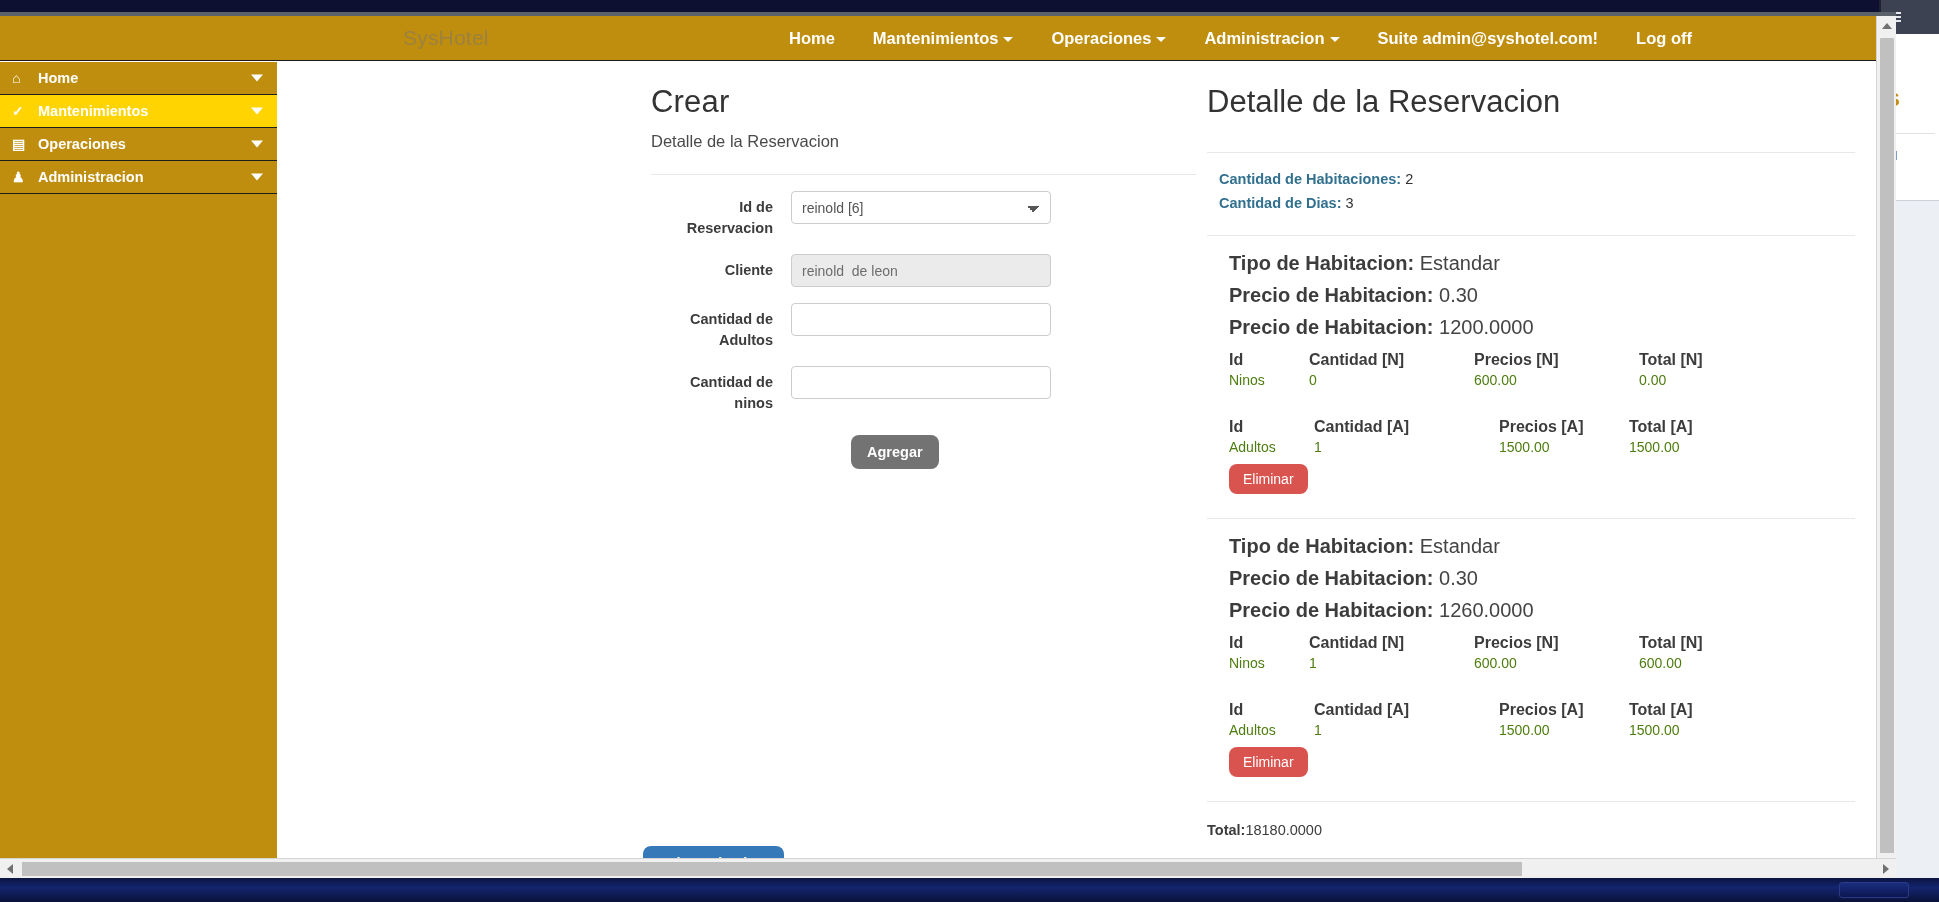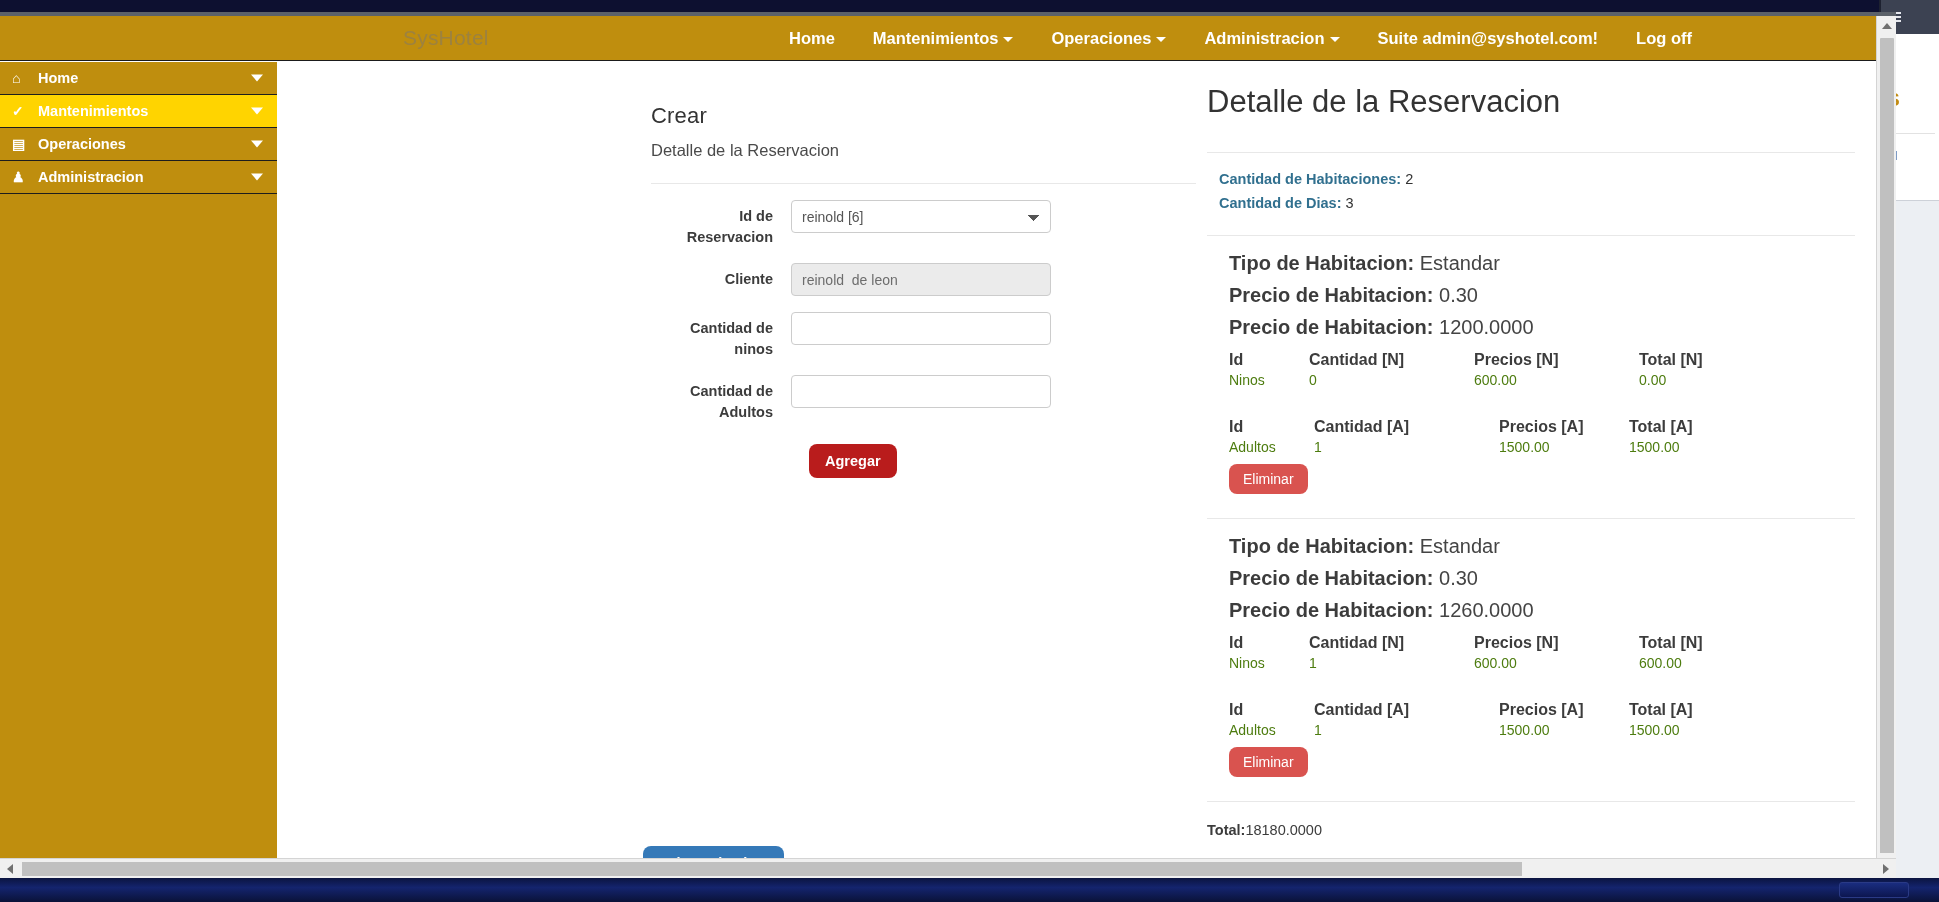--- a/index.html
+++ b/index.html
@@ -112,21 +112,21 @@
     width: 1599px; height: 828px;
     background: #ffffff;
     overflow: hidden;
   }
   #content-inner { position: relative; width: 1599px; height: 828px; }
 
   
   #form-col {
     position: absolute; left: 374px; top: 22px; width: 545px;
   }
-  #crear-title { font-size: 22px; color: #333; font-weight: normal; letter-spacing: .2px; margin-top: 19px; }
+  #crear-title { font-size: 31px; color: #333; font-weight: normal; letter-spacing: .2px; }
   #crear-sub { font-size: 16.5px; color: #4a4a4a; margin-top: 12px; }
   #form-hr { border-top: 1px solid #e8e8e8; margin: 23px 0 0 0; }
 
   .frow { display: flex; align-items: flex-start; margin-top: 16px; }
   .flabel {
     width: 140px; text-align: right; padding-right: 18px; padding-top: 6px;
     font-size: 14.5px; font-weight: bold; color: #3c3c3c; line-height: 1.42;
   }
   .fctl { width: 260px; }
   select.fld, input.fld {
@@ -146,21 +146,21 @@
     background-repeat: no-repeat;
   }
   input.fld.readonly { background: #ebebeb; color: #6d6d6d; }
 
   .btn {
     display: inline-block; border: none; border-radius: 8px;
     color: #fff; font-size: 14.5px; font-weight: bold;
     padding: 9px 16px; cursor: pointer;
     font-family: "Liberation Sans", sans-serif;
   }
-  .btn-green { background: #b91c1c; }
+  .btn-green { background: #737373; margin-left: 42px; }
   .btn-red   { background: #d9534f; }
   .btn-blue  { background: #3579b8; }
 
   #agregar-wrap { margin-top: 22px; margin-left: 158px; }
   #volver-wrap { position: absolute; left: 366px; top: 784px; }
 
   
   #detail-col {
     position: absolute; left: 930px; top: 22px; width: 648px;
   }
@@ -335,28 +335,28 @@
             </div>
 
             <div class="frow">
               <div class="flabel">Cliente</div>
               <div class="fctl">
                 <input class="fld readonly" readonly="" value="reinold  de leon" style="">
               </div>
             </div>
 
             <div class="frow">
-              <div class="flabel">Cantidad de ninos</div>
+              <div class="flabel">Cantidad de Adultos</div>
               <div class="fctl">
                 <input class="fld" value="" style="">
               </div>
             </div>
 
             <div class="frow">
-              <div class="flabel">Cantidad de Adultos</div>
+              <div class="flabel">Cantidad de ninos</div>
               <div class="fctl">
                 <input class="fld" value="" style="">
               </div>
             </div>
 
             <div id="agregar-wrap">
               <button class="btn btn-green">Agregar</button>
             </div>
           </div>
 

